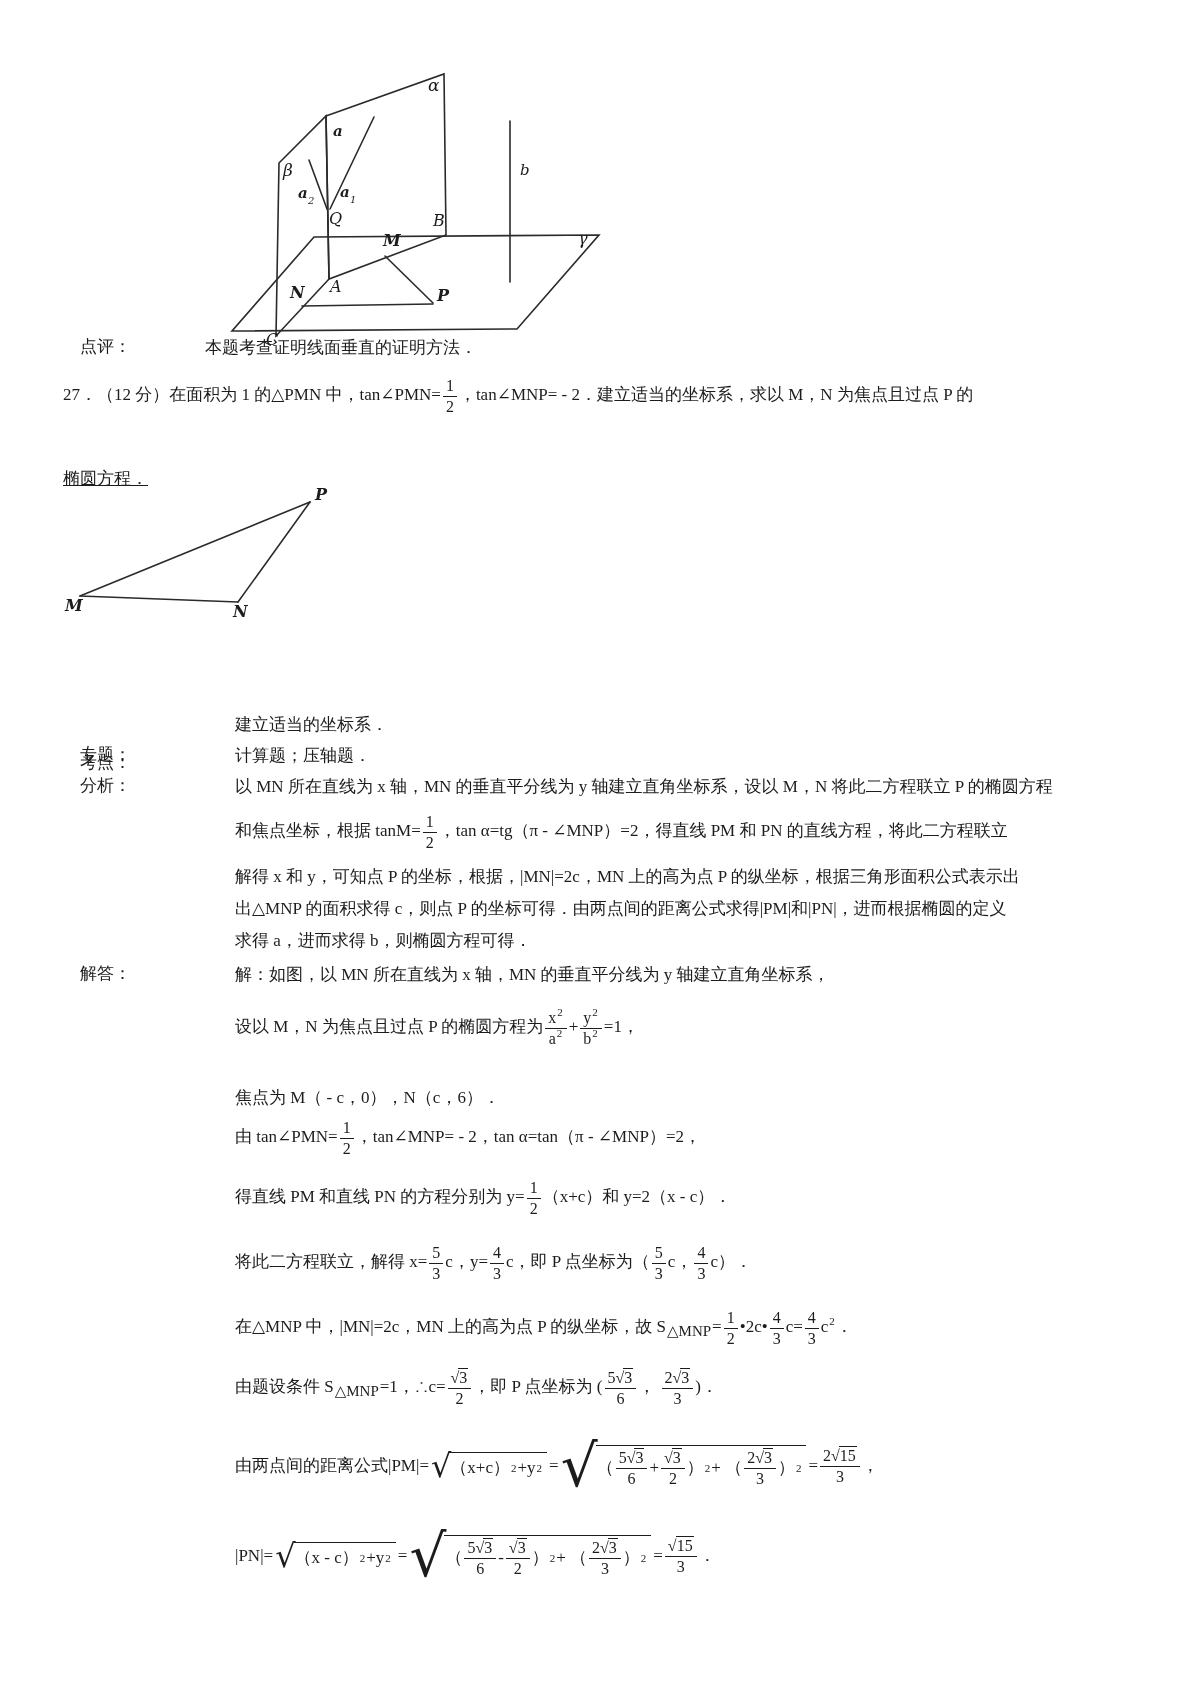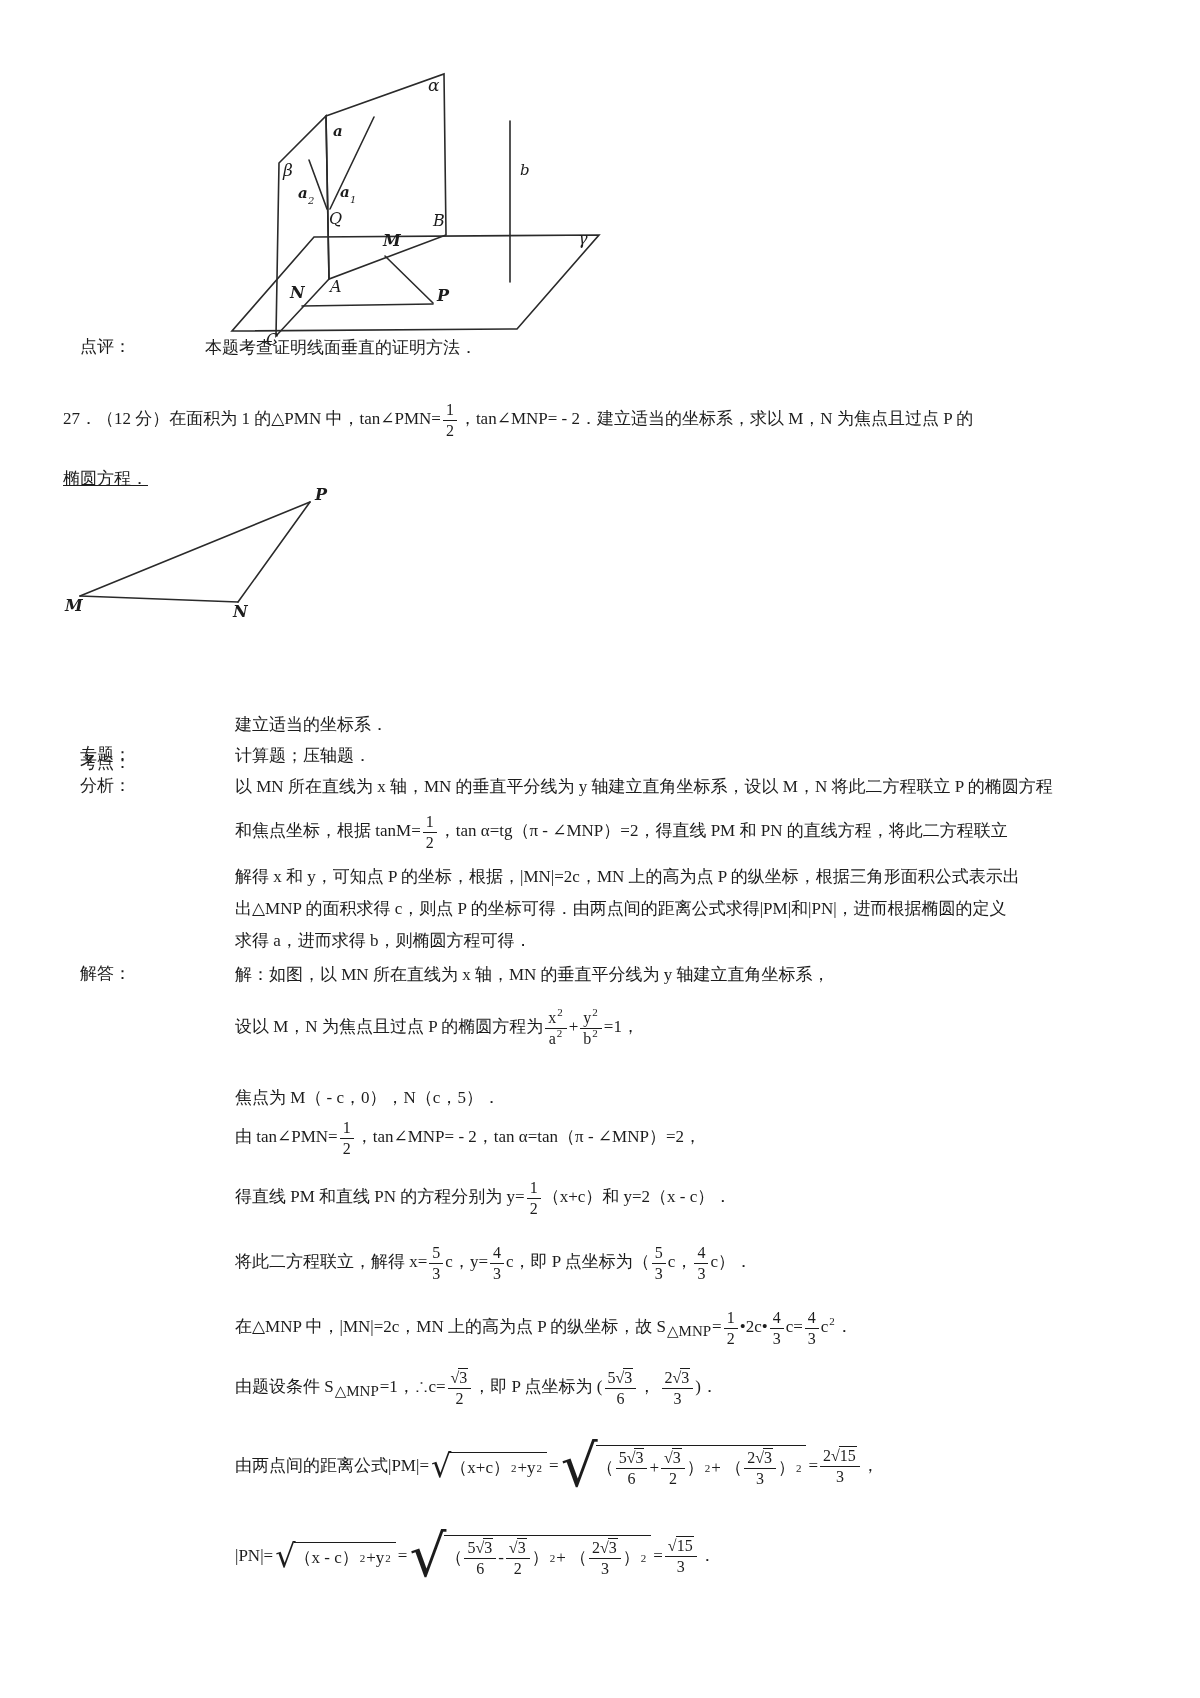--- a/index.html
+++ b/index.html
@@ -60,21 +60,21 @@
     <text x="203" y="188" font-size="16" font-weight="bold">M</text>
     <text x="110" y="240" font-size="16" font-weight="bold">N</text>
     <text x="150" y="234" font-size="16">A</text>
     <text x="257" y="243" font-size="16" font-weight="bold">P</text>
     <text x="86" y="287" font-size="16">C</text>
   </svg>
 
   <div class="lbl" style="top:335px;text-align:right;">点评：</div>
   <div class="abs" style="left:205px;top:335px;">本题考查证明线面垂直的证明方法．</div>
 
-  <div class="abs" style="left:63px;top:400px;">27．（12 分）在面积为 1 的△PMN 中，tan∠PMN=<span class="frac"><span class="fn">1</span><span class="fd">2</span></span>，tan∠MNP= - 2．建立适当的坐标系，求以 M，N 为焦点且过点 P 的</div>
+  <div class="abs" style="left:63px;top:376px;">27．（12 分）在面积为 1 的△PMN 中，tan∠PMN=<span class="frac"><span class="fn">1</span><span class="fd">2</span></span>，tan∠MNP= - 2．建立适当的坐标系，求以 M，N 为焦点且过点 P 的</div>
   <div class="abs" style="left:63px;top:466px;text-decoration:underline;">椭圆方程．</div>
 
   <svg class="abs" style="left:55px;top:484px;" width="310" height="135" viewBox="0 0 310 135">
     <path d="M25,112 L255,18"></path>
     <path d="M183,118 L255,18"></path>
     <path d="M25,112 L183,118"></path>
     <text x="260" y="16" font-size="16" font-weight="bold">P</text>
     <text x="10" y="127" font-size="16" font-weight="bold">M</text>
     <text x="178" y="133" font-size="16" font-weight="bold">N</text>
   </svg>
@@ -87,21 +87,21 @@
   <div class="lbl" style="top:774px;">分析：</div>
   <div class="abs ind" style="top:774px;">以 MN 所在直线为 x 轴，MN 的垂直平分线为 y 轴建立直角坐标系，设以 M，N 将此二方程联立 P 的椭圆方程</div>
   <div class="abs ind" style="top:812px;">和焦点坐标，根据 tanM=<span class="frac"><span class="fn">1</span><span class="fd">2</span></span>，tan α=tg（π - ∠MNP）=2，得直线 PM 和 PN 的直线方程，将此二方程联立</div>
   <div class="abs ind" style="top:864px;">解得 x 和 y，可知点 P 的坐标，根据，|MN|=2c，MN 上的高为点 P 的纵坐标，根据三角形面积公式表示出</div>
   <div class="abs ind" style="top:896px;">出△MNP 的面积求得 c，则点 P 的坐标可得．由两点间的距离公式求得|PM|和|PN|，进而根据椭圆的定义</div>
   <div class="abs ind" style="top:928px;text-align:center;">求得 a，进而求得 b，则椭圆方程可得．</div>
 
   <div class="lbl" style="top:962px;">解答：</div>
   <div class="abs ind" style="top:962px;">解：如图，以 MN 所在直线为 x 轴，MN 的垂直平分线为 y 轴建立直角坐标系，</div>
   <div class="abs ind" style="top:1008px;">设以 M，N 为焦点且过点 P 的椭圆方程为<span class="frac"><span class="fn">x<sup>2</sup></span><span class="fd">a<sup>2</sup></span></span>+<span class="frac"><span class="fn">y<sup>2</sup></span><span class="fd">b<sup>2</sup></span></span>=1，</div>
-  <div class="abs ind" style="top:1085px;">焦点为 M（ - c，0），N（c，5）．</div>
+  <div class="abs ind" style="top:1085px;">焦点为 M（ - c，0），N（c，6）．</div>
   <div class="abs ind" style="top:1118px;">由 tan∠PMN=<span class="frac"><span class="fn">1</span><span class="fd">2</span></span>，tan∠MNP= - 2，tan α=tan（π - ∠MNP）=2，</div>
   <div class="abs ind" style="top:1178px;">得直线 PM 和直线 PN 的方程分别为 y=<span class="frac"><span class="fn">1</span><span class="fd">2</span></span>（x+c）和 y=2（x - c）．</div>
   <div class="abs ind" style="top:1243px;">将此二方程联立，解得 x=<span class="frac"><span class="fn">5</span><span class="fd">3</span></span>c，y=<span class="frac"><span class="fn">4</span><span class="fd">3</span></span>c，即 P 点坐标为（<span class="frac"><span class="fn">5</span><span class="fd">3</span></span>c，<span class="frac"><span class="fn">4</span><span class="fd">3</span></span>c）．</div>
   <div class="abs ind" style="top:1308px;">在△MNP 中，|MN|=2c，MN 上的高为点 P 的纵坐标，故 S<sub>△MNP</sub>=<span class="frac"><span class="fn">1</span><span class="fd">2</span></span>•2c•<span class="frac"><span class="fn">4</span><span class="fd">3</span></span>c=<span class="frac"><span class="fn">4</span><span class="fd">3</span></span>c<sup>2</sup>．</div>
   <div class="abs ind" style="top:1368px;">由题设条件 S<sub>△MNP</sub>=1，∴c=<span class="frac"><span class="fn"><span class="sr">√</span><span class="srv">3</span></span><span class="fd">2</span></span>，即 P 点坐标为 (<span class="frac"><span class="fn">5<span class="sr">√</span><span class="srv">3</span></span><span class="fd">6</span></span>，  <span class="frac"><span class="fn">2<span class="sr">√</span><span class="srv">3</span></span><span class="fd">3</span></span>)．</div>
   <div class="abs ind" style="top:1442px;">由两点间的距离公式|PM|=<span class="bsqrt">
         <span class="rad">√</span>
         <span class="rc">（x+c）<sup>2</sup>+y<sup>2</sup></span>
       </span>=<span class="bsqrt tall">
         <span class="rad">√</span>

